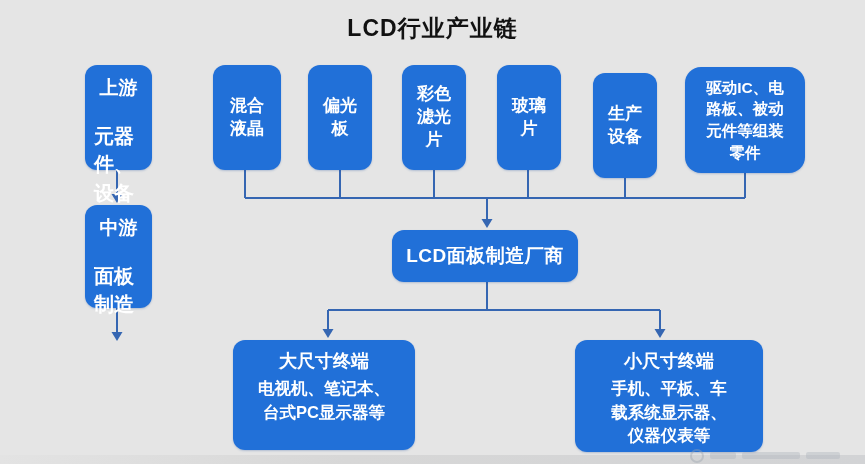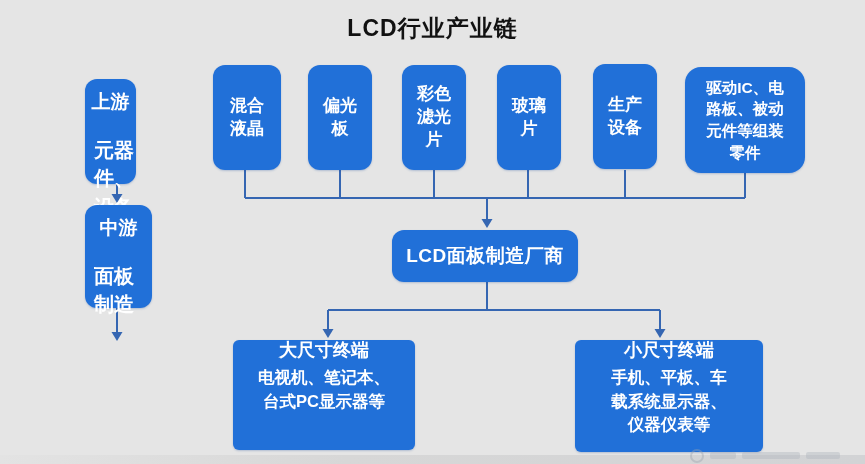--- a/index.html
+++ b/index.html
@@ -35,21 +35,21 @@
     margin-top:22px; align-self:flex-start;
     padding-left:9px; padding-right:4px;
     text-align:left; font-size:20px; font-weight:600; line-height:1.42;
   }
   
   .supplier { font-size:17px; font-weight:600; line-height:1.35; }
   .supplier-wide { font-size:15.5px; border-radius:16px; line-height:1.4; }
   
   .manufacturer { font-size:19px; font-weight:bold; letter-spacing:0.5px; }
   
-  .terminal { justify-content:flex-start; border-radius:6px; }
+  .terminal { justify-content:flex-start; padding-top:11px; border-radius:12px; }
   .terminal-header { font-size:18px; font-weight:bold; line-height:1.2; }
   .terminal-body { margin-top:4px; font-size:16.5px; font-weight:600; line-height:1.45; }
 
   #connectors { position:absolute; left:0; top:0; pointer-events:none; }
   #connectors path, #connectors line { stroke:#3566b2; stroke-width:2; fill:none; }
   #connectors polygon { fill:#3566b2; stroke:none; }
 
   .footer-bar {
     position:absolute; left:0; top:455px; width:865px; height:9px;
     background:linear-gradient(90deg,#e3e3e3 0%,#d7d7d7 40%,#d2d3d5 100%);
@@ -95,41 +95,41 @@
     <g>
       <line x1="487" y1="282" x2="487" y2="310"></line>
       <line x1="328" y1="310" x2="660" y2="310"></line>
       <line x1="328" y1="310" x2="328" y2="331"></line>
       <polygon points="328,338 322.5,329 333.5,329"></polygon>
       <line x1="660" y1="310" x2="660" y2="331"></line>
       <polygon points="660,338 654.5,329 665.5,329"></polygon>
     </g>
   </svg>
 
-  <div class="box stage-box" style="left:85px; top:79px; width:51px; height:105px;">
+  <div class="box stage-box" style="left:85px; top:65px; width:67px; height:105px;">
     <div class="stage-header">上游</div>
     <div class="stage-body">元器件、
 设备</div>
   </div>
   <div class="box stage-box" style="left:85px; top:205px; width:67px; height:103px;">
     <div class="stage-header">中游</div>
     <div class="stage-body">面板
 制造</div>
   </div>
 
   <div class="box supplier" style="left:213px; top:65px; width:68px; height:105px;">混合
 液晶</div>
   <div class="box supplier" style="left:308px; top:65px; width:64px; height:105px;border-radius:12px;">偏光
 板</div>
   <div class="box supplier" style="left:402px; top:65px; width:64px; height:105px;">彩色
 滤光
 片</div>
   <div class="box supplier" style="left:497px; top:65px; width:64px; height:105px;">玻璃
 片</div>
-  <div class="box supplier" style="left:593px; top:64px; width:64px; height:105px;">生产
+  <div class="box supplier" style="left:593px; top:73px; width:64px; height:105px;">生产
 设备</div>
   <div class="box supplier supplier-wide" style="left:685px; top:67px; width:120px; height:106px;">驱动IC、电
 路板、被动
 元件等组装
 零件</div>
 
   <div class="box manufacturer" style="left:392px; top:230px; width:186px; height:52px;">LCD面板制造厂商</div>
 
   <div class="box terminal" style="left:233px; top:340px; width:182px; height:110px;">
     <div class="terminal-header">大尺寸终端</div>

